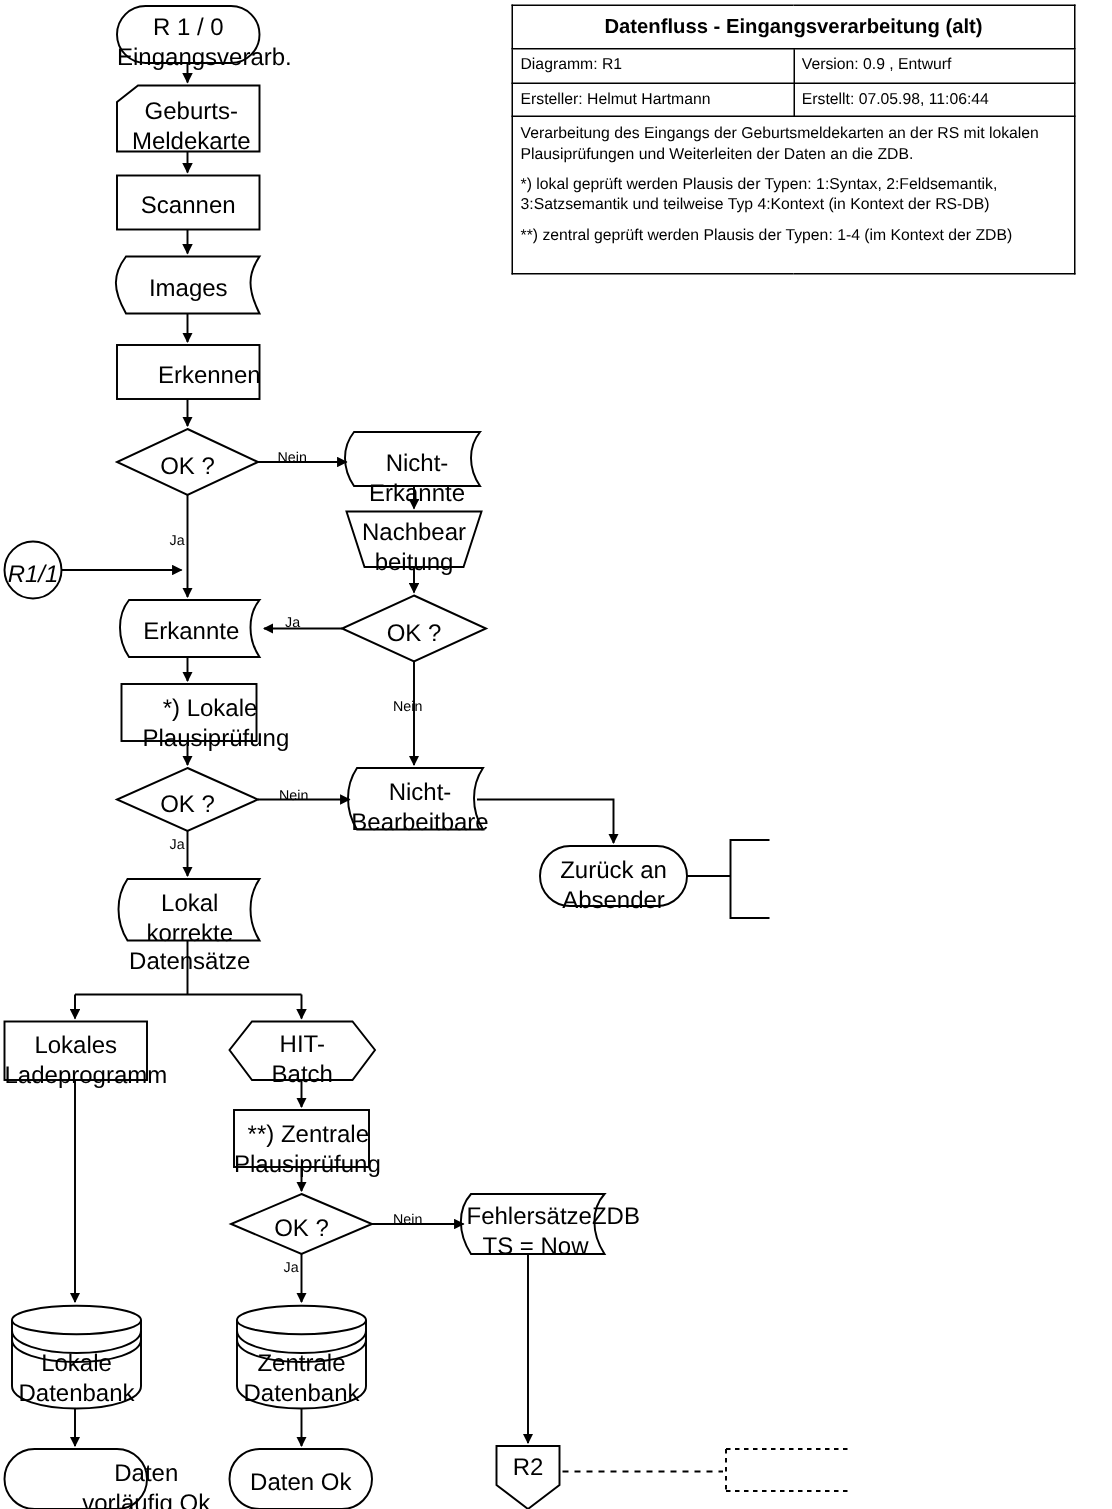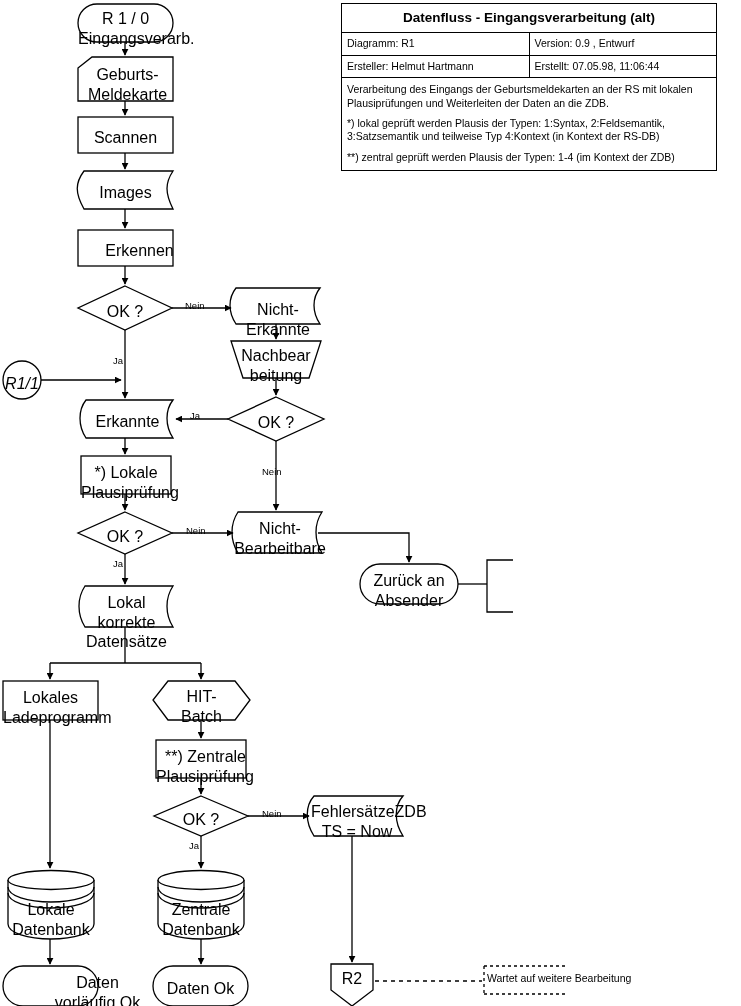--- a/index.html
+++ b/index.html
@@ -44,21 +44,21 @@
     line-height: 1.28;
     font-size: 10.5px;
   }
   #header-table td.title-cell {
     text-align: center;
     font-weight: bold;
     font-size: 13.5px;
     padding: 5px 4px 6px 4px;
   }
   #header-table td.desc-cell {
-    padding: 5px 5px 6px 5px;
+    padding: 5px 5px 18px 5px;
   }
   .desc-para { margin: 0; }
   .desc-gap { height: 7px; }
   
   .nodelabel {
     position: absolute;
     text-align: center;
     font-size: 16px;
     line-height: 1.22;
     white-space: pre-line;
@@ -245,21 +245,21 @@
 
   <div class="nodelabel" style="left:231px; top:346px; width:90px;">Nachbear
 beitung</div>
 
   <div class="nodelabel" style="left:237px; top:413px; width:78px;">OK ?</div>
 
   <div class="nodelabel" style="left:2px; top:374px; width:40px;font-style:italic;">R1/1</div>
 
   <div class="nodelabel" style="left:82px; top:412px; width:91px;">Erkannte</div>
 
-  <div class="nodelabel" style="left:81px; top:463px; width:90px;">*) Lokale
+  <div class="nodelabel" style="left:95px; top:463px; width:90px;">*) Lokale
 Plausiprüfung</div>
 
   <div class="nodelabel" style="left:86px; top:527px; width:78px;">OK ?</div>
 
   <div class="nodelabel" style="left:234px; top:519px; width:92px;">Nicht-
 Bearbeitbare</div>
 
   <div class="nodelabel" style="left:360px; top:571px; width:98px;">Zurück an
 Absender</div>
 
@@ -296,15 +296,14 @@
   <div class="edgelabel" style="left:185px; top:301px;">Nein</div>
   <div class="edgelabel" style="left:113px; top:356px;">Ja</div>
   <div class="edgelabel" style="left:190px; top:411px;">Ja</div>
   <div class="edgelabel" style="left:262px; top:467px;">Nein</div>
   <div class="edgelabel" style="left:186px; top:526px;">Nein</div>
   <div class="edgelabel" style="left:113px; top:559px;">Ja</div>
   <div class="edgelabel" style="left:262px; top:809px;">Nein</div>
   <div class="edgelabel" style="left:189px; top:841px;">Ja</div>
 
 
-  <div class="notetext" style="left:487px; top:972px; width:250px;">Wartet auf weitere Bearbeitung</div>
 
 </div>
 
 </body></html>

